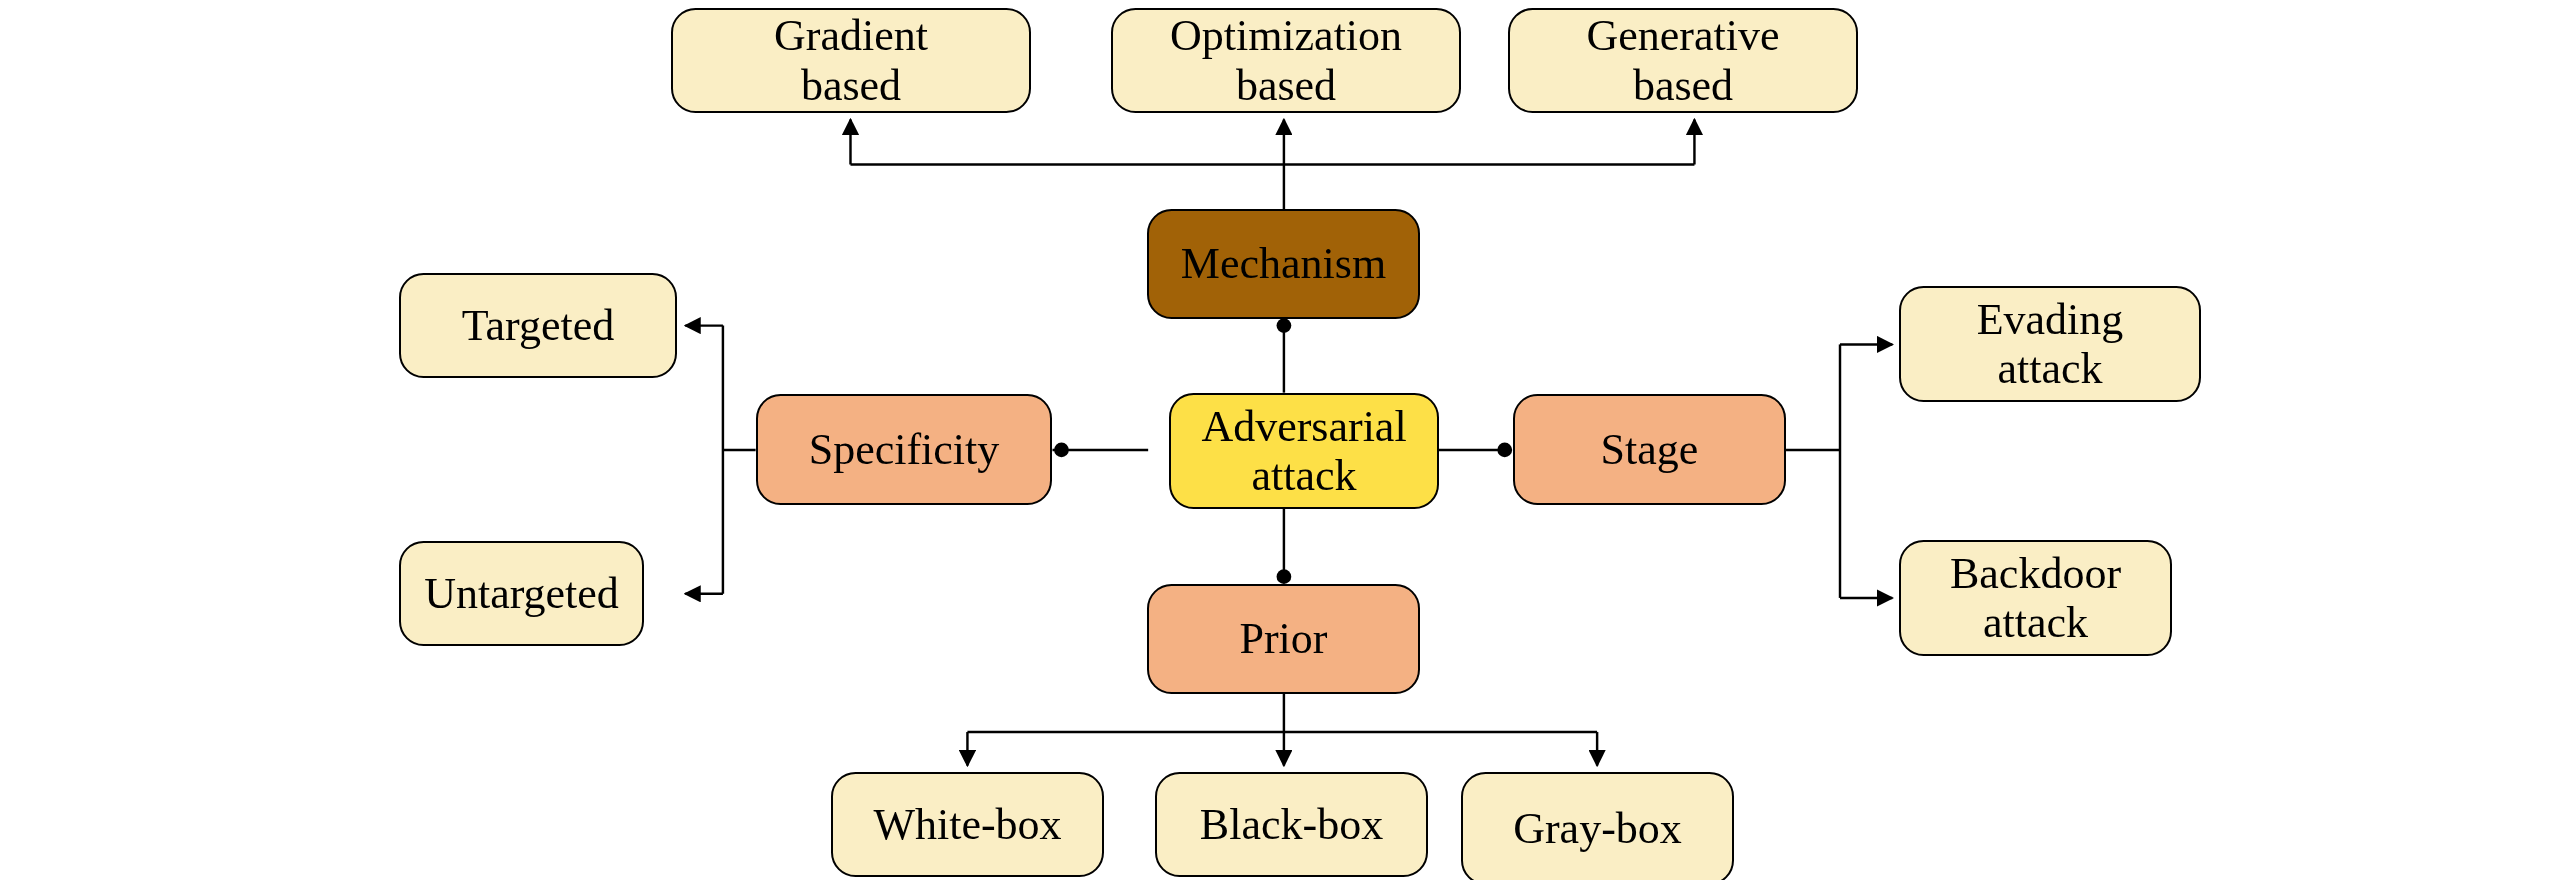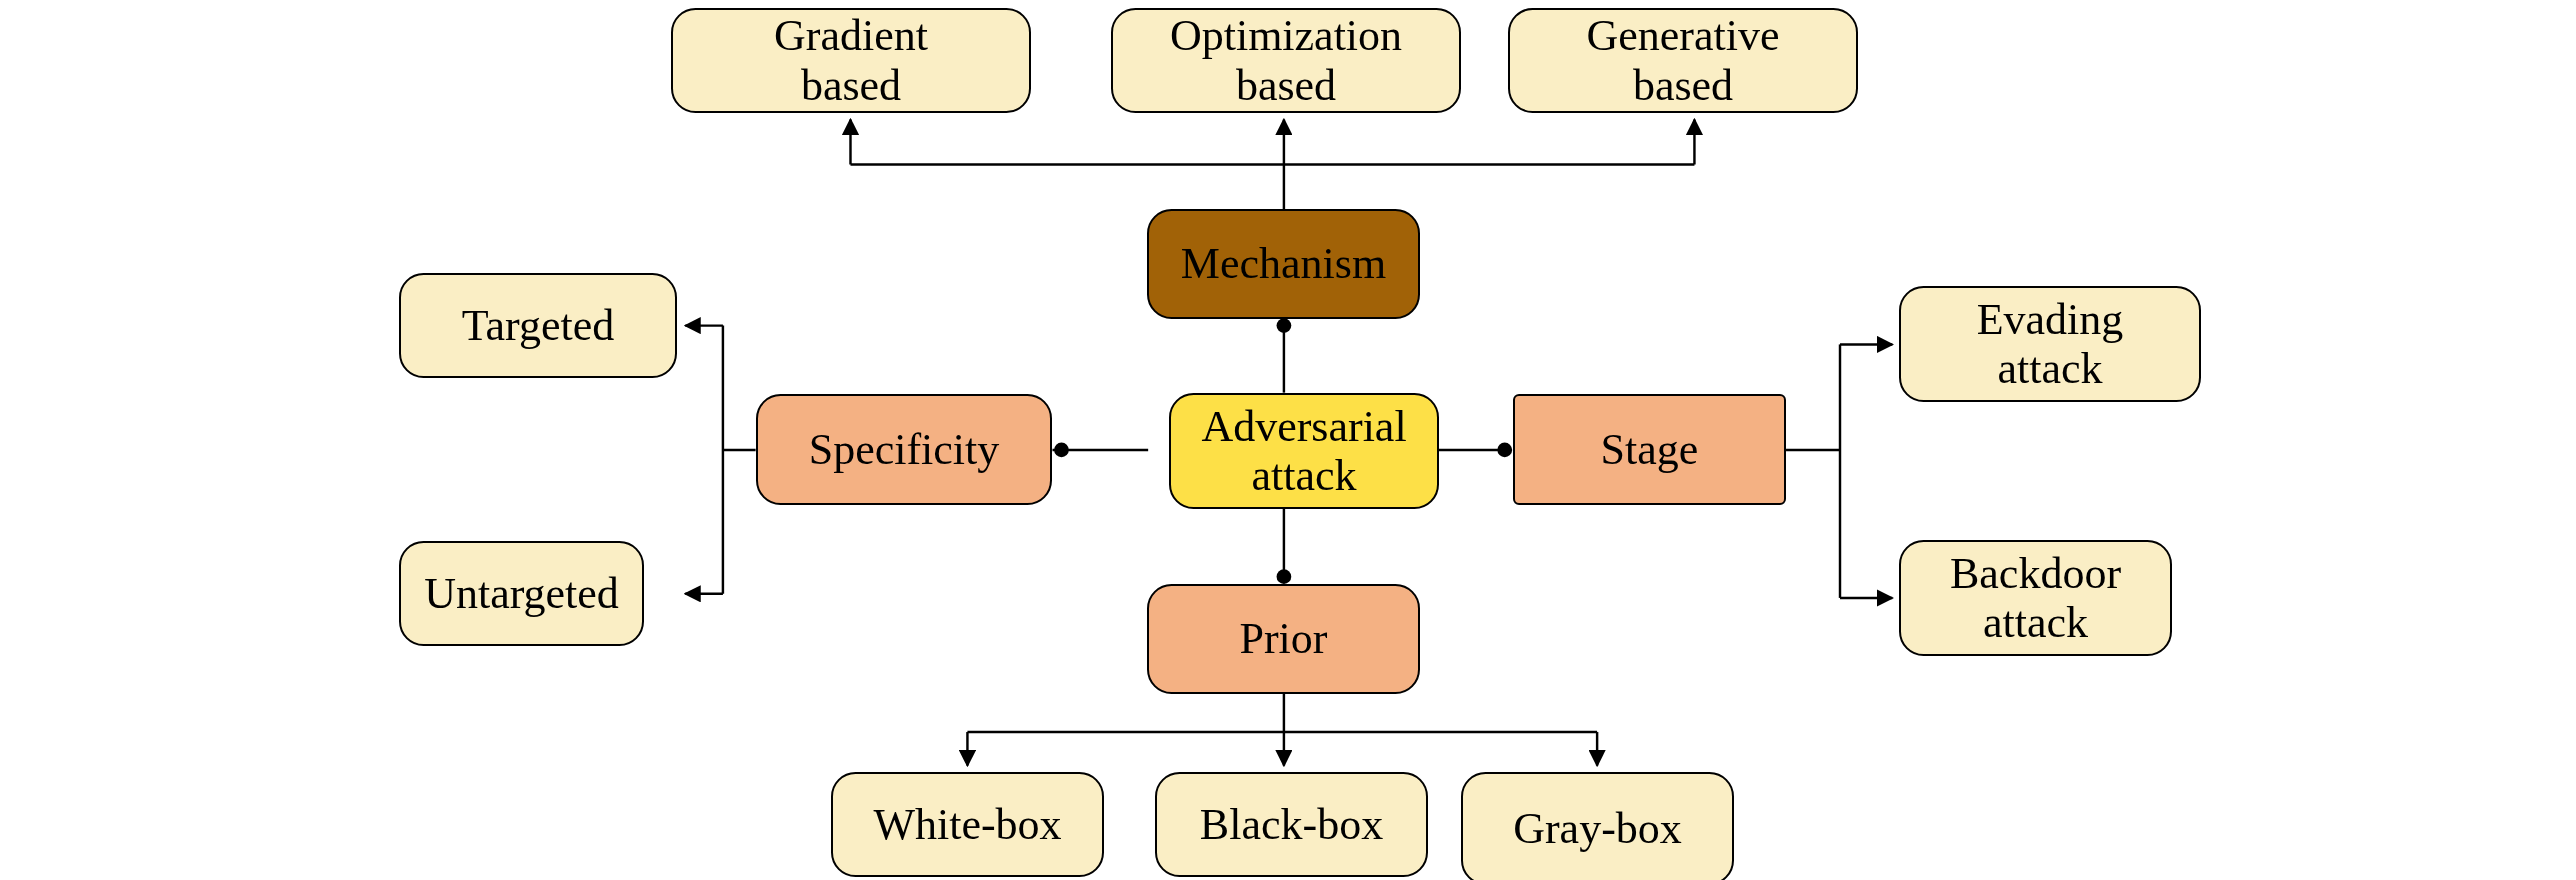--- a/index.html
+++ b/index.html
@@ -108,21 +108,21 @@
     <span class="label">Generative
 based</span>
   </div>
 
   <div class="node category" style="left: 1147px; top: 209px; width: 273px; height: 110px; background-color: #a16207;">
     <span class="label">Mechanism</span>
   </div>
   <div class="node category" style="left: 756px; top: 394px; width: 296px; height: 111px; background-color: rgb(244, 177, 131);">
     <span class="label">Specificity</span>
   </div>
-  <div class="node category" style="left: 1513px; top: 394px; width: 273px; height: 111px; background-color: rgb(244, 177, 131); border-radius: 6px;">
+  <div class="node category" style="left: 1513px; top: 394px; width: 273px; height: 111px; background-color: rgb(244, 177, 131);">
     <span class="label">Stage</span>
   </div>
   <div class="node category" style="left: 1147px; top: 584px; width: 273px; height: 110px; background-color: rgb(244, 177, 131);">
     <span class="label">Prior</span>
   </div>
 
   <div class="node center" style="left: 1148px; top: 393px; width: 270px; height: 116px; background-color: #fde047; margin-left: 21px;">
     <span class="label">Adversarial
 attack</span>
   </div>

